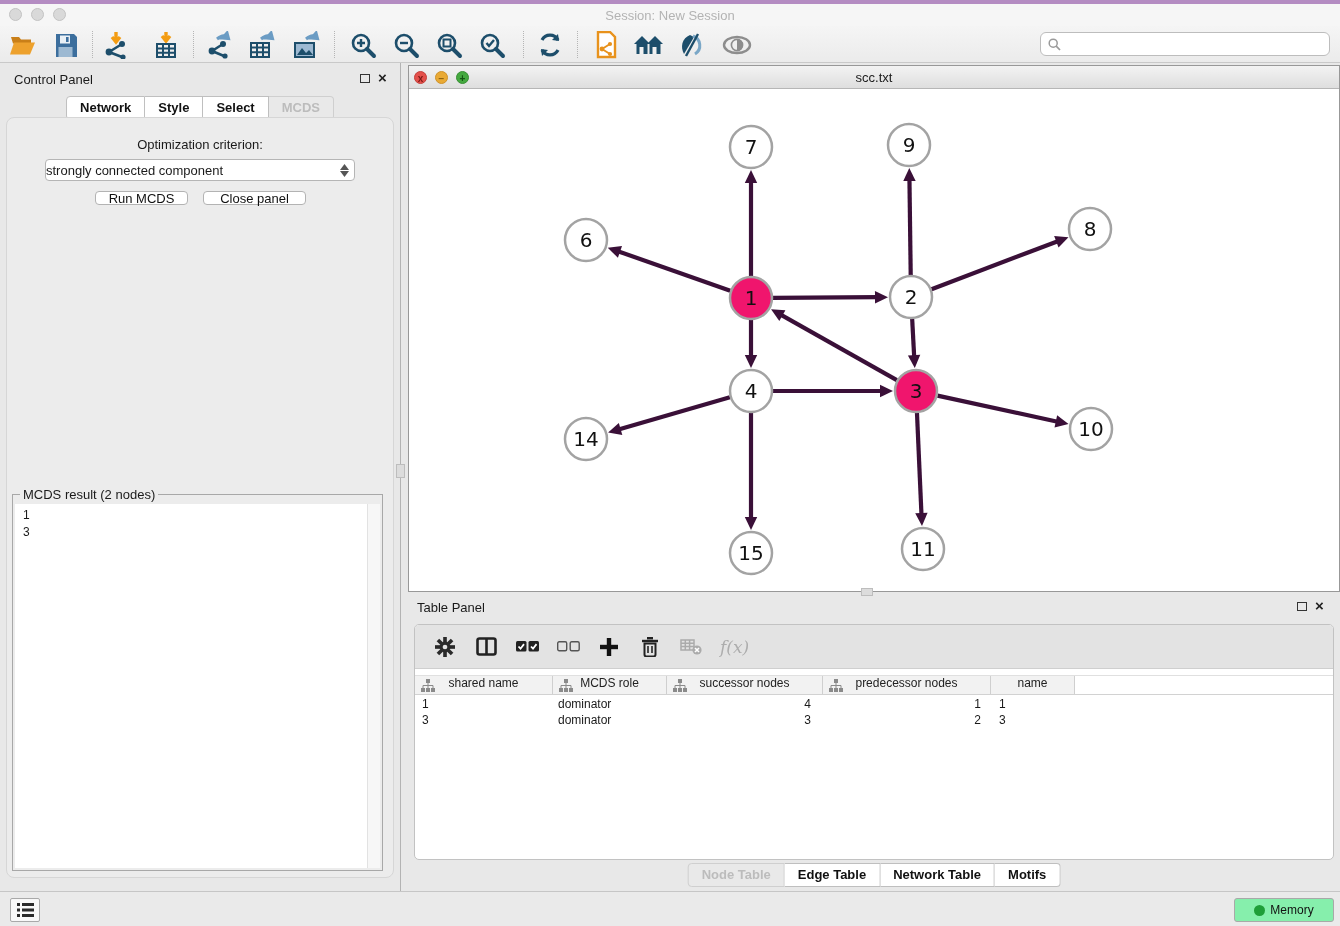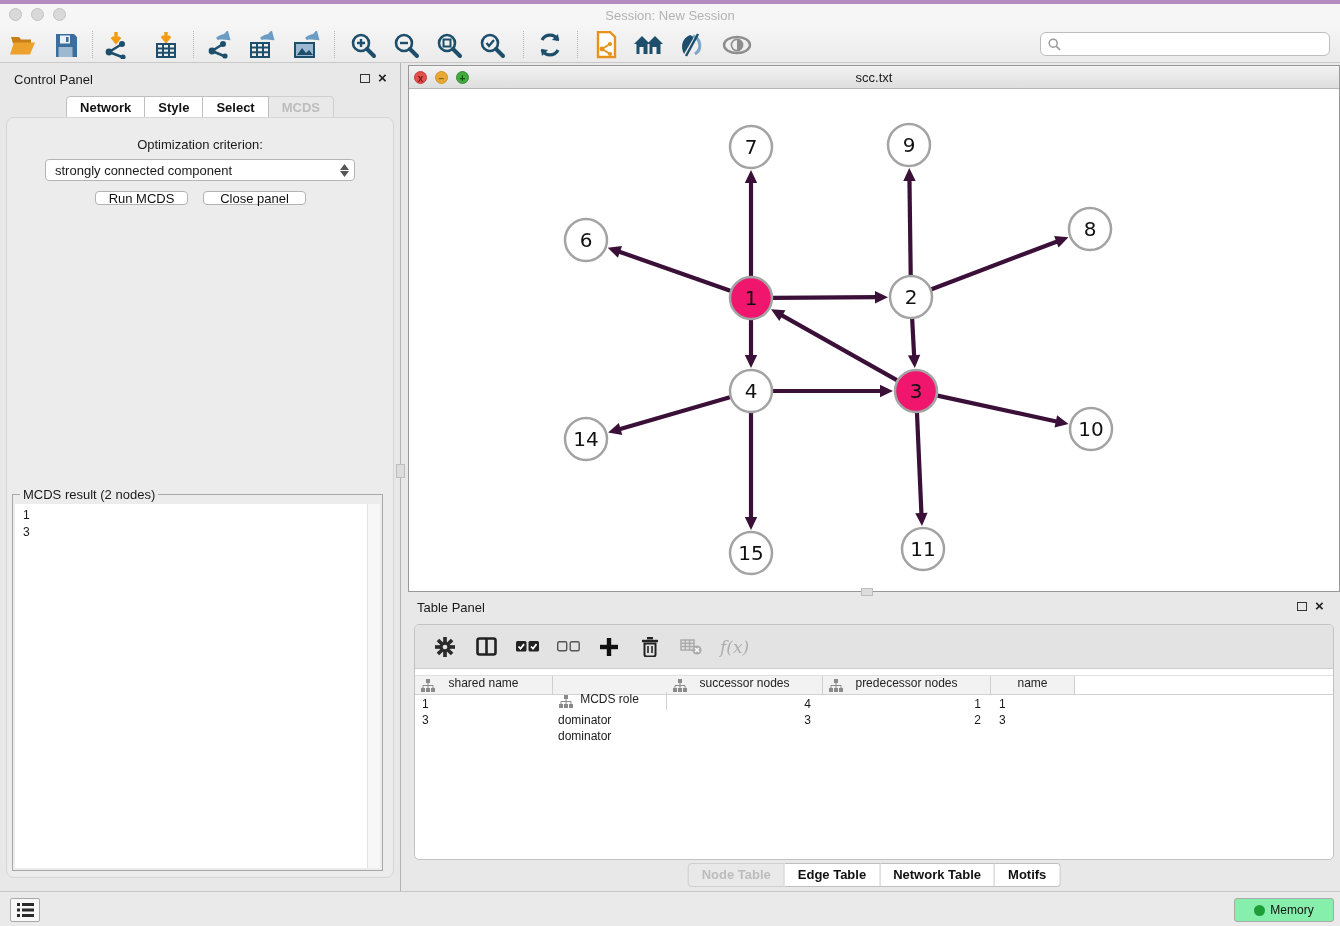--- a/index.html
+++ b/index.html
@@ -33,21 +33,21 @@
          padding:3px 13px 4px; color:#111; white-space:nowrap; }
   .tab:first-child { border-left:1px solid #bfbfbf; border-radius:4px 0 0 4px; }
   .tab:last-child { border-radius:0 4px 4px 0; }
   .tab.active { background:#e9e9e9; color:#bcbcbc; border-color:#cfcfcf; }
 
   .cp-body { position:absolute; left:6px; top:117px; width:388px; height:761px;
              background:#ececec; border:1px solid #d6d6d6; border-radius:8px; }
   .opt-label { position:absolute; left:0; top:137px; width:400px; text-align:center; font-size:13px; }
   .dropdown { position:absolute; left:45px; top:159px; width:310px; height:22px; background:#fff;
               border:1px solid #b5b5b5; border-radius:4px; display:flex; align-items:center;
-              font-size:13px; padding-left:9px; }
+              font-size:13px; padding-left:0; }
   .dd-chevrons { margin-left:auto; margin-right:5px; display:flex; flex-direction:column; gap:1px; }
   .btn { position:absolute; height:14px; background:#fff; border:1px solid #b3b3b3; border-radius:4px;
          font-size:13px; display:flex; align-items:center; justify-content:center; color:#111; }
 
   .fieldset { position:absolute; left:12px; top:494px; width:371px; height:377px; border:1px solid #a8a8a8; }
   .legend { position:absolute; left:7px; top:-8px; background:#ececec; padding:0 3px; font-size:13px; }
   .result-area { position:absolute; left:2px; top:9px; right:2px; bottom:2px; background:#fff;
                  font-size:12px; line-height:17px; padding:3px 0 0 8px; }
   .result-scroll { position:absolute; right:2px; top:9px; bottom:2px; width:13px; background:#f7f7f7; border-left:1px solid #e2e2e2; }
 
@@ -76,21 +76,21 @@
 
   .thead { position:absolute; left:0; top:50px; width:100%; height:20px; display:flex;
            background:#f2f2f2; border-top:1px solid #e0e0e0; border-bottom:1px solid #d2d2d2; }
   .th { position:relative; height:100%; border-right:1px solid #cfcfcf; display:flex;
         align-items:flex-start; justify-content:center; font-size:12px; color:#222; }
   .th .hier { position:absolute; left:6px; top:3px; }
   .tbody { position:absolute; left:0; top:71px; width:100%; }
   .tr { display:flex; height:16px; font-size:12px; }
   .td { height:16px; line-height:16px; overflow:hidden; white-space:nowrap; }
   .c0 { width:138px; padding-left:7px; }
-  .c1 { width:114px; padding-left:5px;margin-top:16px; }
+  .c1 { width:114px; padding-left:5px; }
   .c2 { width:156px; text-align:right; padding-right:12px; }
   .c3 { width:168px; text-align:right; padding-right:10px; }
   .c4 { width:84px;  padding-left:8px; }
 
   .tp-tabs { position:absolute; left:874px; top:863px; transform:translateX(-50%); display:flex; }
 
   
   .statusbar { position:absolute; left:0; top:891px; width:100%; height:35px;
                background:#eaeaea; border-top:1px solid #c6c6c6; }
   .list-btn { position:absolute; left:10px; top:6px; width:30px; height:24px; background:#f8f8f8;

